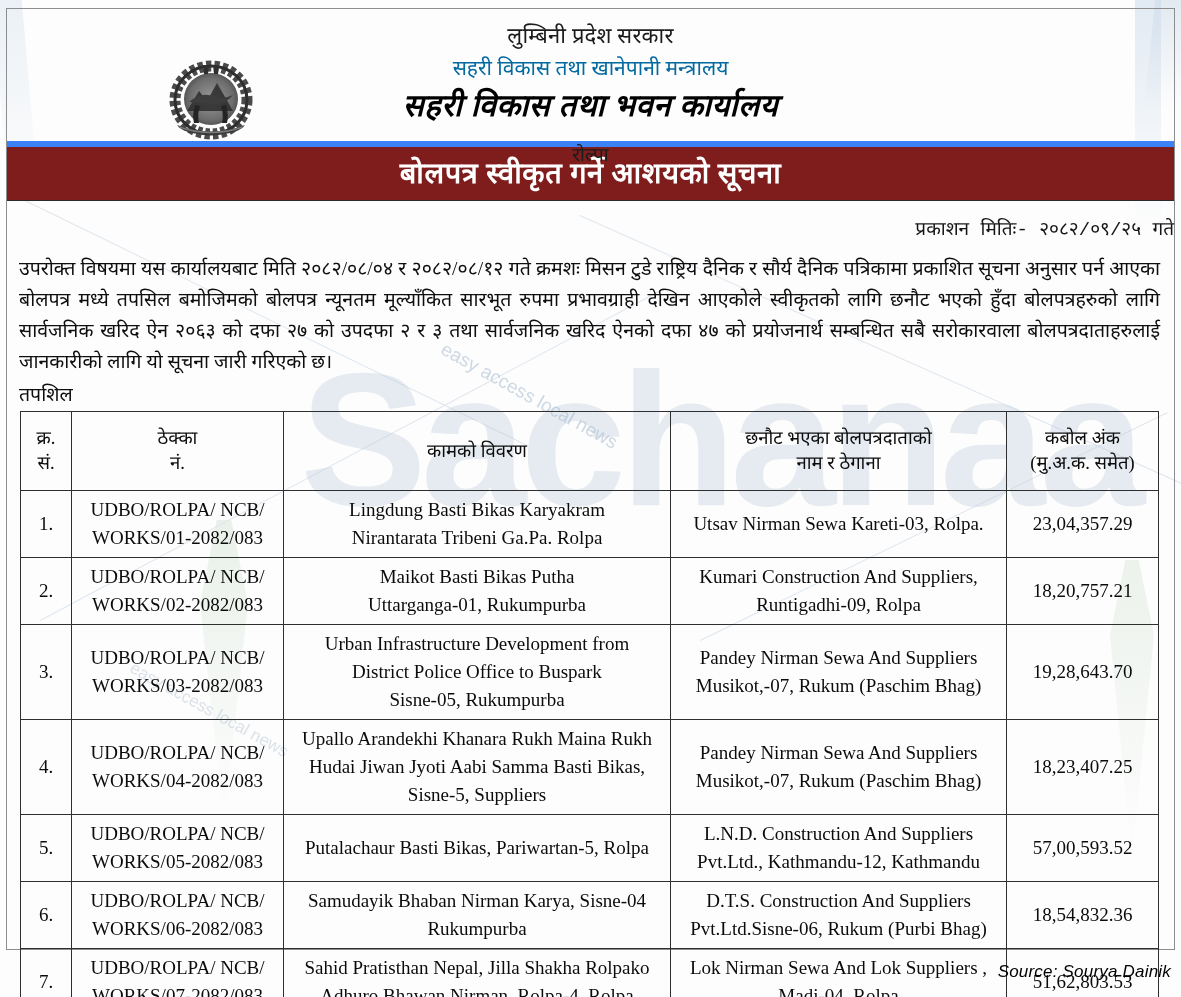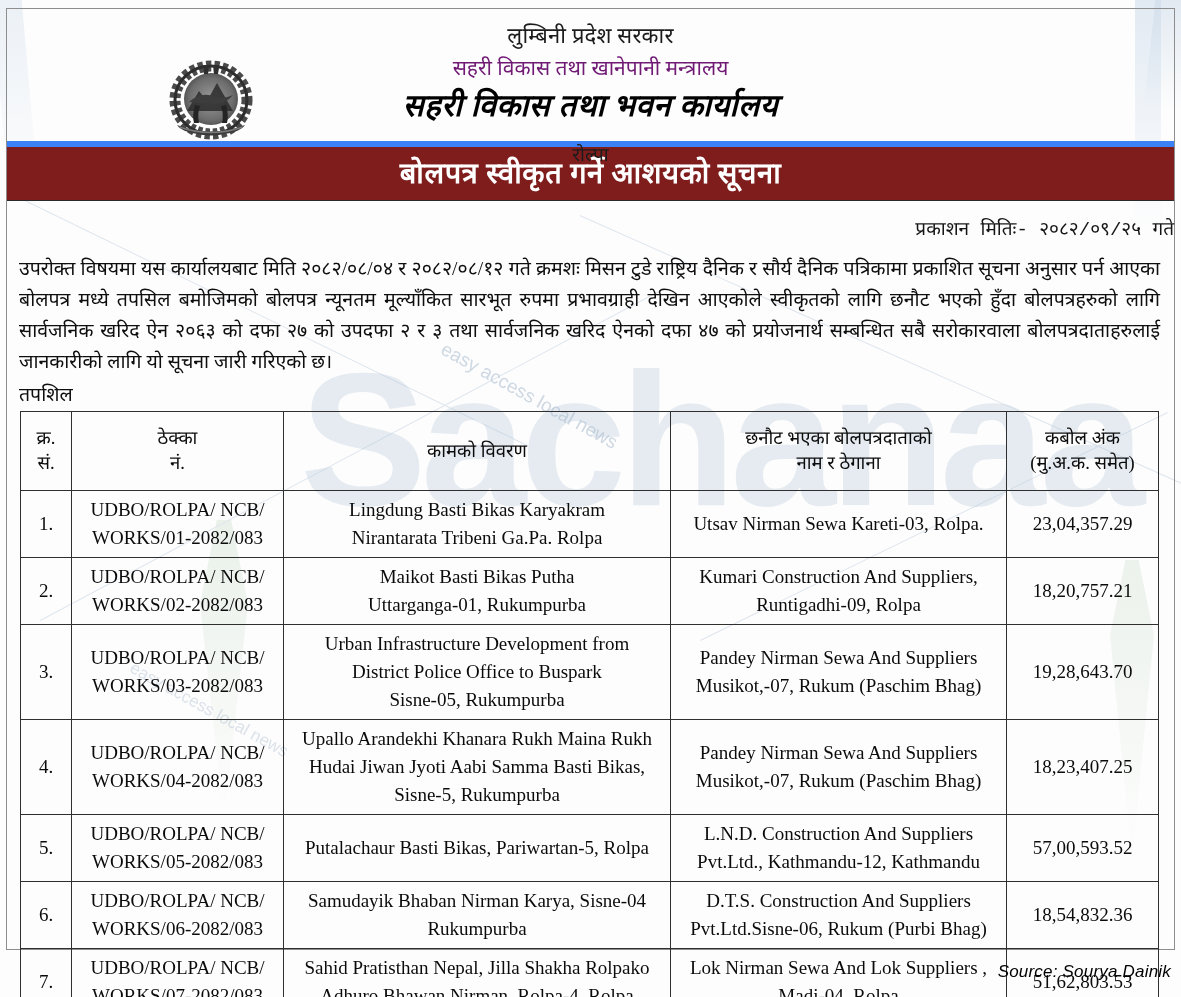--- a/index.html
+++ b/index.html
@@ -136,21 +136,21 @@
   }
   .lh-line1 {
     font-size: 22px;
     color: #1b1b1b;
     line-height: 1.22;
     margin-top: 8px;
     letter-spacing: .2px;
   }
   .lh-line2 {
     font-size: 21px;
-    color: #701a75;
+    color: #0369a1;
     line-height: 1.25;
     margin-top: 5px;
   }
   .lh-office {
     font-size: 31px;
     font-weight: bold;
     color: #000;
     line-height: 1.2;
     margin-top: 6px;
     letter-spacing: .5px;
@@ -412,21 +412,21 @@
               <td class="c-sn">
                 <span class="cell-line">4.</span>
               </td>
               <td class="c-no">
                 <span class="cell-line">UDBO/ROLPA/ NCB/</span>
                 <span class="cell-line">WORKS/04-2082/083</span>
               </td>
               <td class="c-desc">
                 <span class="cell-line">Upallo Arandekhi Khanara Rukh Maina Rukh</span>
                 <span class="cell-line">Hudai Jiwan Jyoti Aabi Samma Basti Bikas,</span>
-                <span class="cell-line">Sisne-5, Rukumpurba</span>
+                <span class="cell-line">Sisne-5, Suppliers</span>
               </td>
               <td class="c-bid">
                 <span class="cell-line">Pandey Nirman Sewa And Suppliers</span>
                 <span class="cell-line">Musikot,-07, Rukum (Paschim Bhag)</span>
               </td>
               <td class="c-amt">
                 <span class="cell-line">18,23,407.25</span>
               </td>
             </tr>
             <tr>

